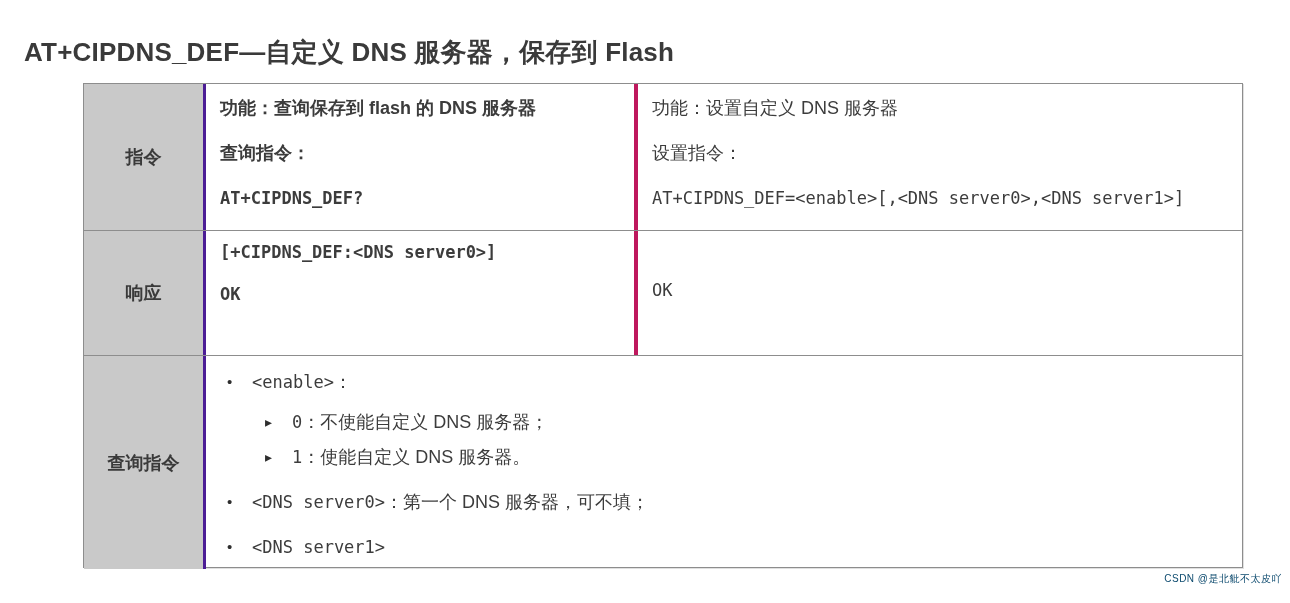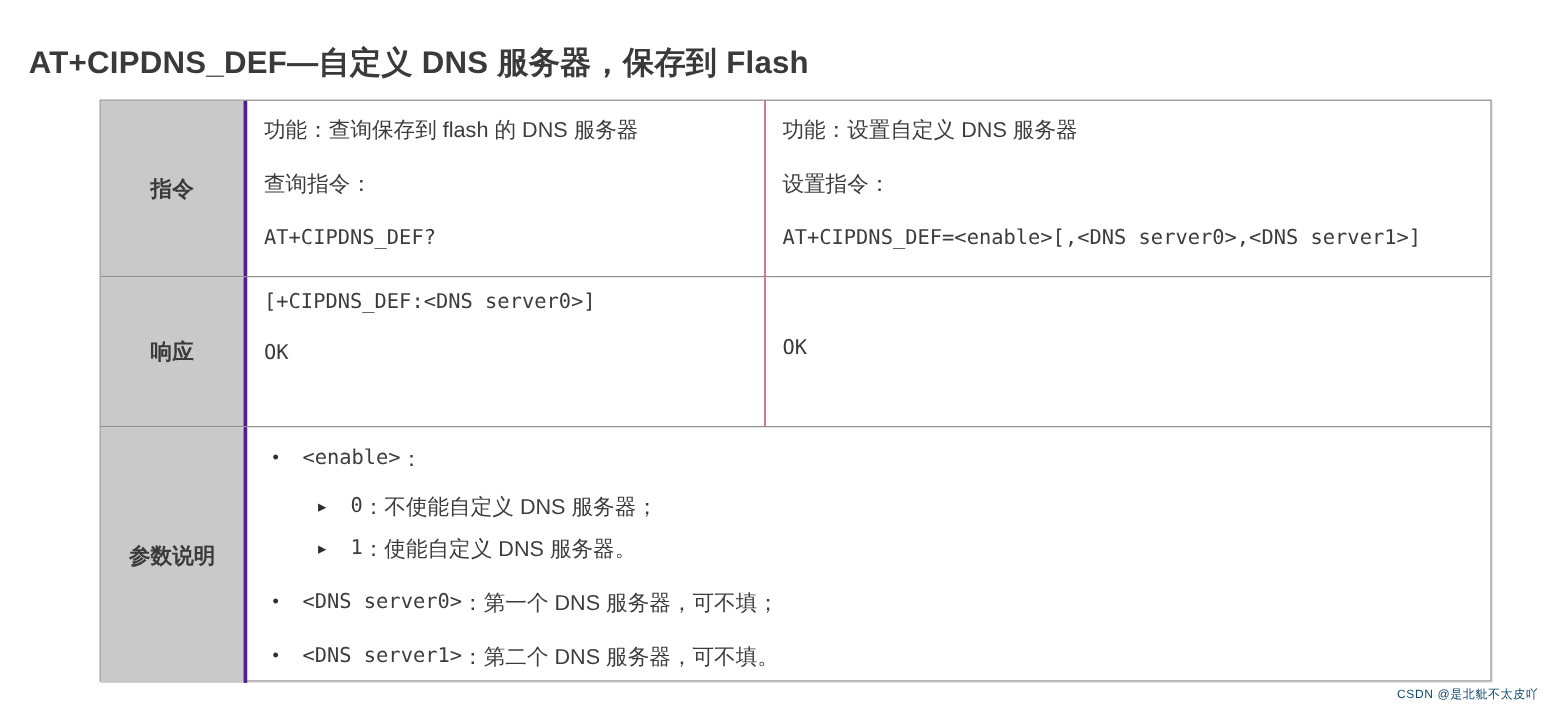--- a/index.html
+++ b/index.html
@@ -20,21 +20,21 @@
   }
   .t-row{display:flex;box-sizing:border-box;border-bottom:1px solid #8d8d8d;}
   .t-row:last-child{border-bottom:none;}
   .t-head{
     width:122px;flex:0 0 122px;background:#c9c9c9;
     display:flex;align-items:center;justify-content:center;
     font-weight:bold;color:#3a3a3a;
     border-right:3px solid #4c1d95;box-sizing:border-box;
   }
   .t-cell{box-sizing:border-box;padding:10px 14px;}
-  .c1{width:432px;flex:0 0 432px;border-right:1px solid #be185d;}
+  .c1{width:432px;flex:0 0 432px;border-right:4px solid #be185d;font-weight:bold;}
   .c2{flex:1;}
   .t-cell p{margin:0 0 17px 0;line-height:28px;}
   .t-cell p:last-child{margin-bottom:12px;}
   .row-resp .t-cell{padding-top:7px;}
   .row-resp .t-cell p{margin-bottom:14px;}
   .cell-center{display:flex;align-items:center;padding-top:0;padding-bottom:0;}
   .mono{font-family:"DejaVu Sans Mono","Liberation Mono",monospace;font-size:17px;color:#3c3c3c;}
   .params-cell{flex:1;padding:11px 14px 0 0;}
   .li{display:flex;align-items:flex-start;line-height:30px;margin-bottom:15px;}
   .li .bullet{flex:0 0 25px;margin-left:21px;text-align:left;font-size:15px;color:#2e2e2e;}
@@ -74,21 +74,21 @@
     <div class="t-cell c1">
       <p class="mono">[+CIPDNS_DEF:&lt;DNS server0&gt;]</p>
       <p class="mono">OK</p>
     </div>
     <div class="t-cell c2 cell-center">
       <p class="mono">OK</p>
     </div>
   </div>
 
   <div class="t-row" style="height:213px">
-    <div class="t-head">参数说明</div>
+    <div class="t-head">查询指令</div>
     <div class="t-cell params-cell">
 
       <div class="li first">
         <span class="bullet">•</span>
         <span class="mono">&lt;enable&gt;</span>
         <span class="txt">：</span>
       </div>
 
       <div class="li sub">
         <span class="bullet">▸</span>
@@ -104,21 +104,20 @@
 
       <div class="li">
         <span class="bullet">•</span>
         <span class="mono">&lt;DNS server0&gt;</span>
         <span class="txt">：第一个 DNS 服务器，可不填；</span>
       </div>
 
       <div class="li">
         <span class="bullet">•</span>
         <span class="mono">&lt;DNS server1&gt;</span>
-        <span class="txt">：第二个 DNS 服务器，可不填。</span>
       </div>
 
     </div>
   </div>
 
 </div>
 
 <div class="watermark">CSDN @是北豼不太皮吖</div>
 
 </body></html>

